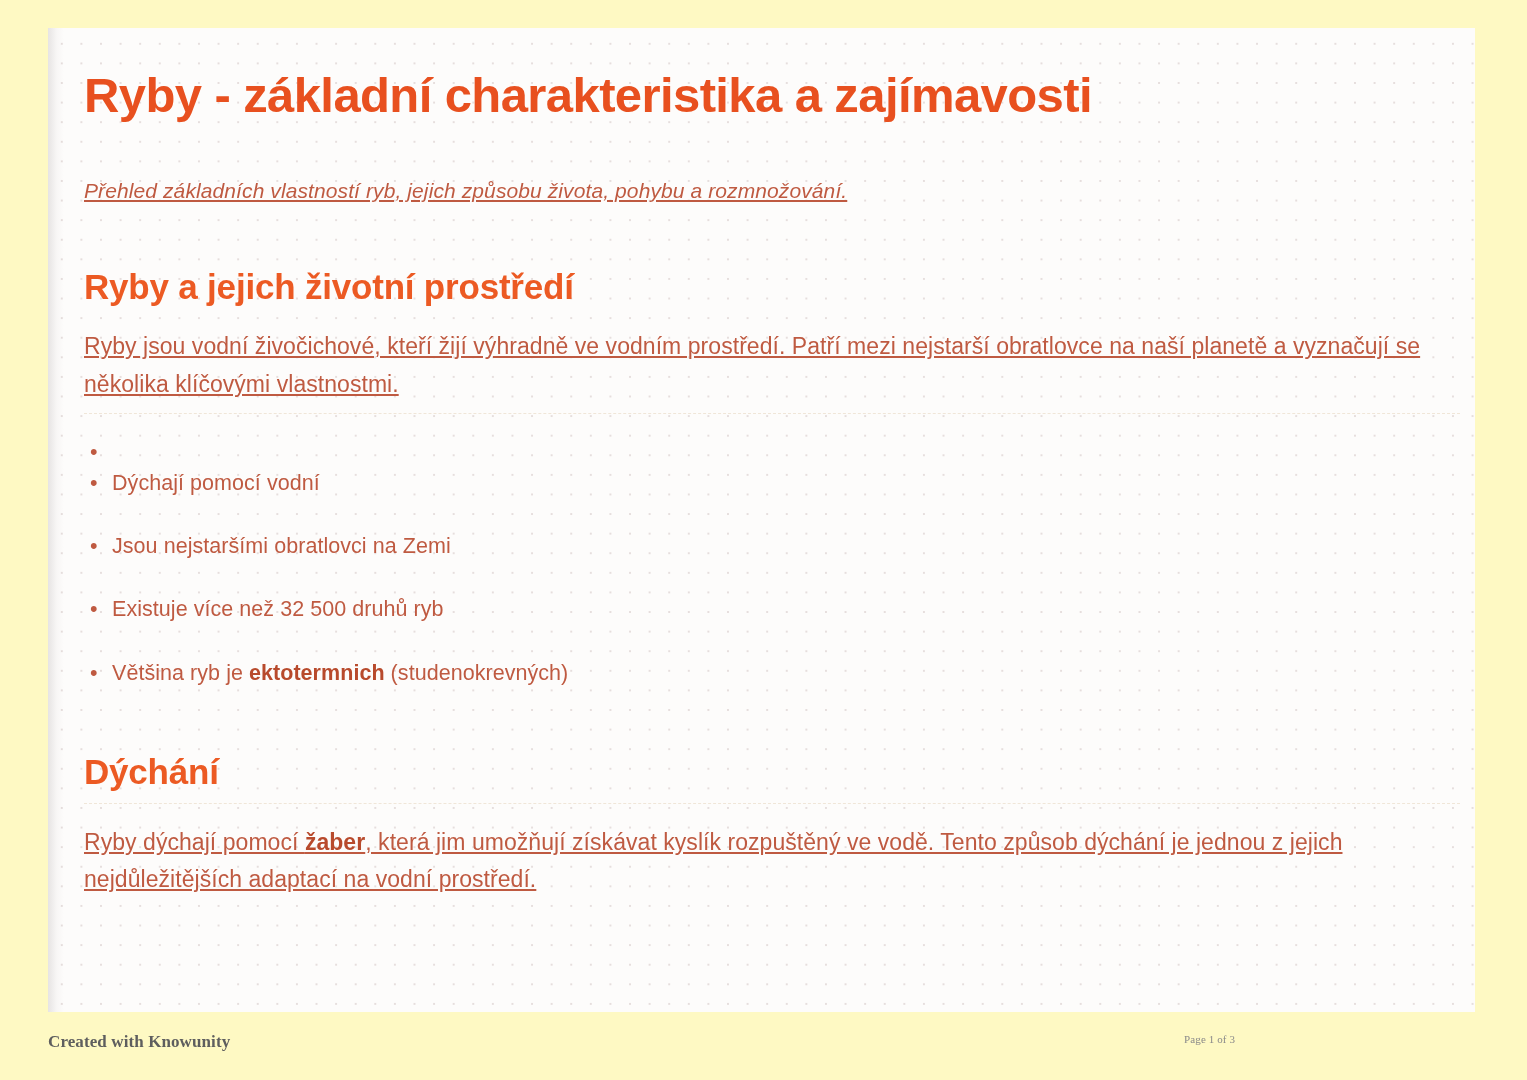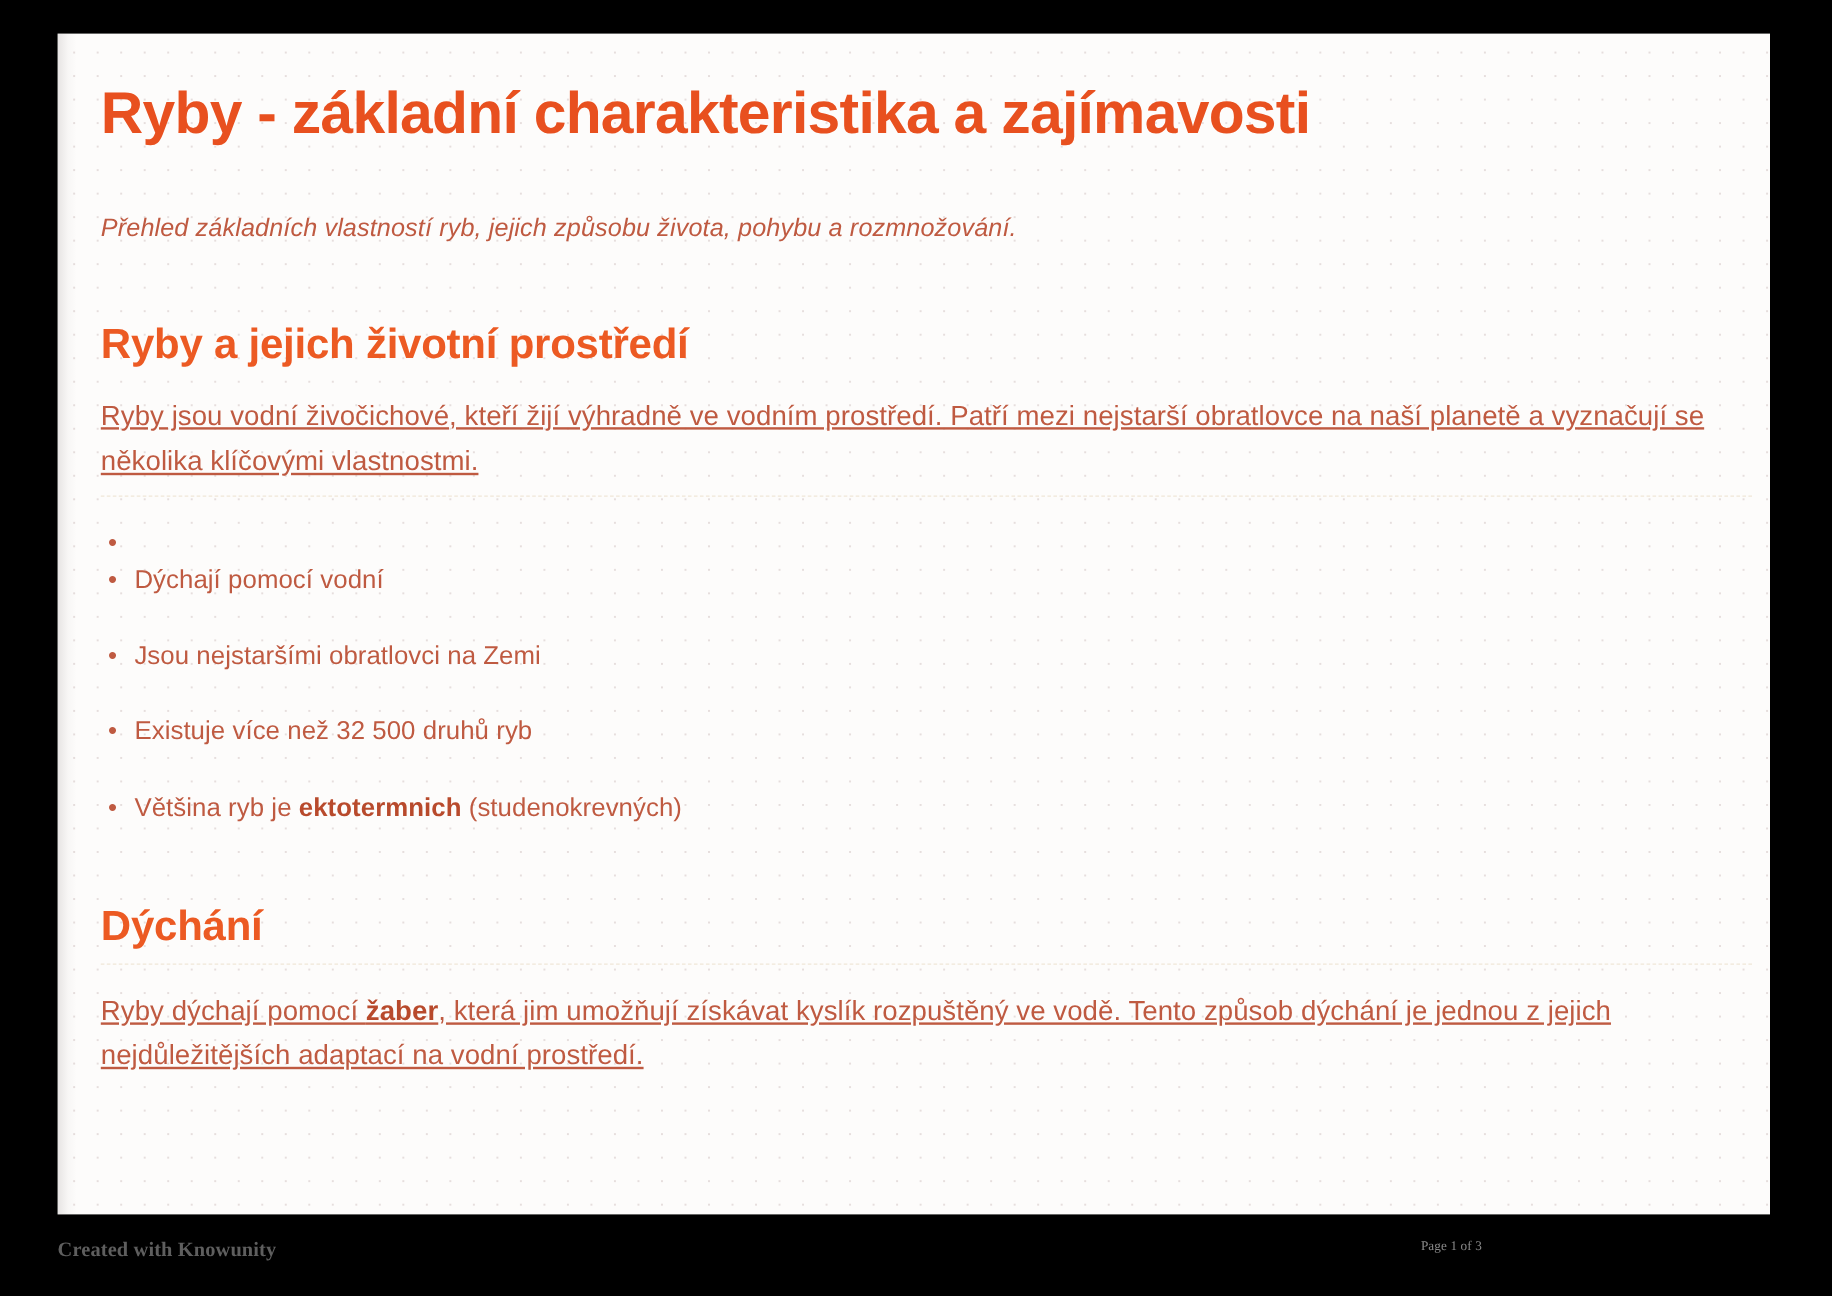--- a/index.html
+++ b/index.html
@@ -14,21 +14,21 @@
     font-family: "Liberation Sans", sans-serif;
     position: relative;
   }
 
   
   #page {
     position: absolute;
     left: 0; top: 0;
     width: 1527px;
     height: 1080px;
-    background: #000000;
+    background: #fef9c3;
   }
 
   
   #dot-field {
     position: absolute;
     left: 48px;
     top: 28px;
     width: 1427px;
     height: 984px;
     background-color: #fdfcfb;
@@ -67,20 +67,21 @@
   }
 
   .doc-subtitle {
     margin: 0;
     padding-top: 52px;
     font-size: 21px;
     line-height: 1.45;
     font-style: italic;
     color: #bf5a41;
     letter-spacing: 0.1px;
+    text-decoration: underline;
   }
 
   h2.section-heading {
     margin: 0;
     font-size: 35px;
     line-height: 1.2;
     font-weight: 700;
     color: #ec5a23;
     letter-spacing: -0.2px;
   }

